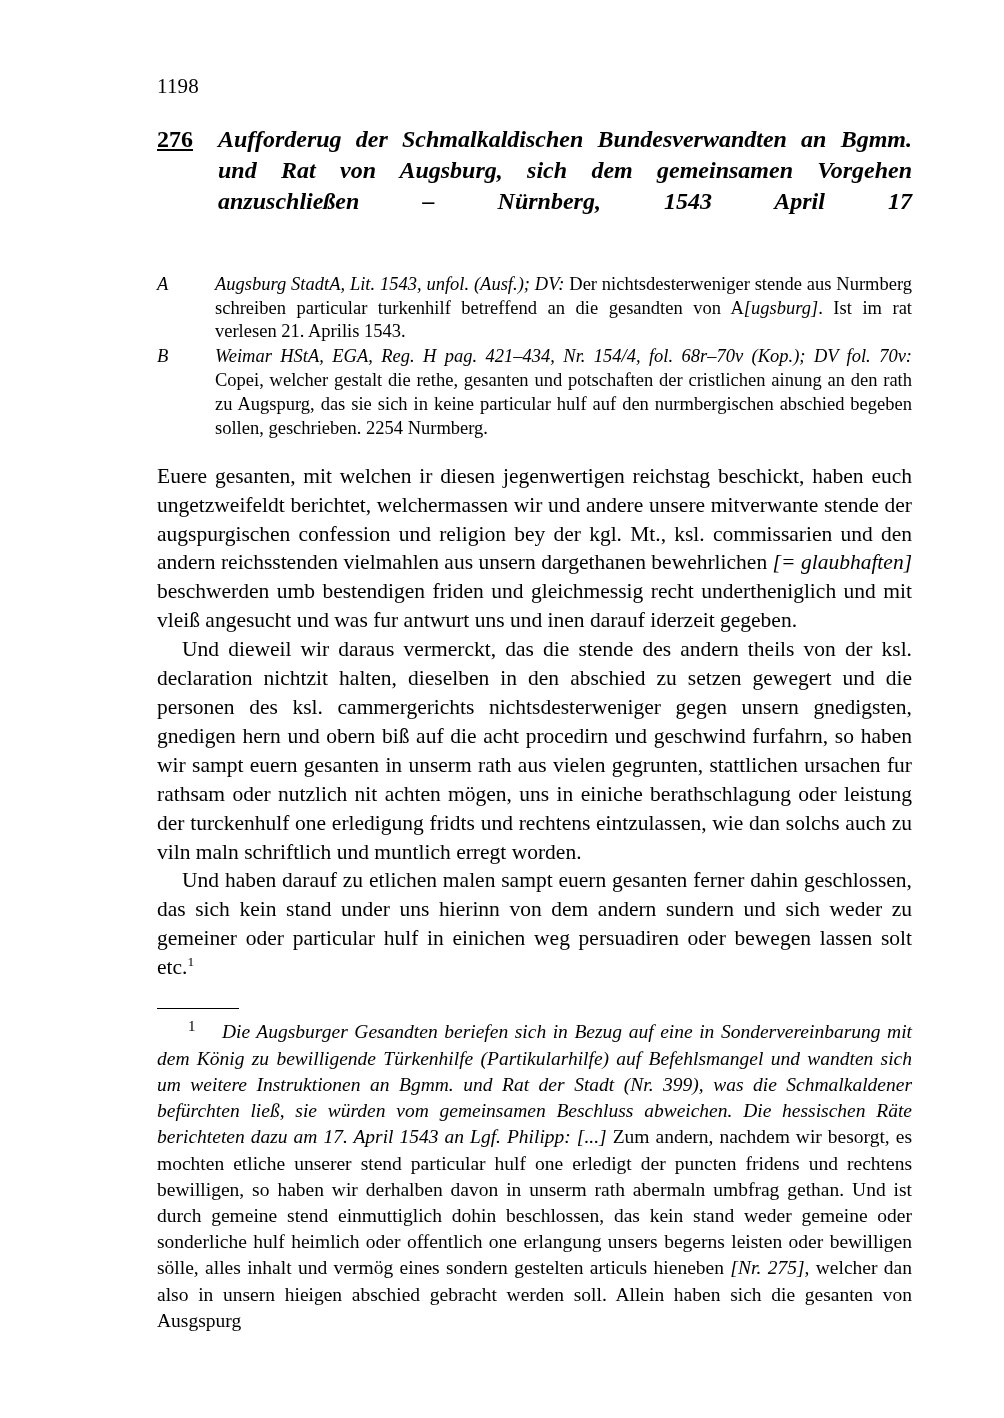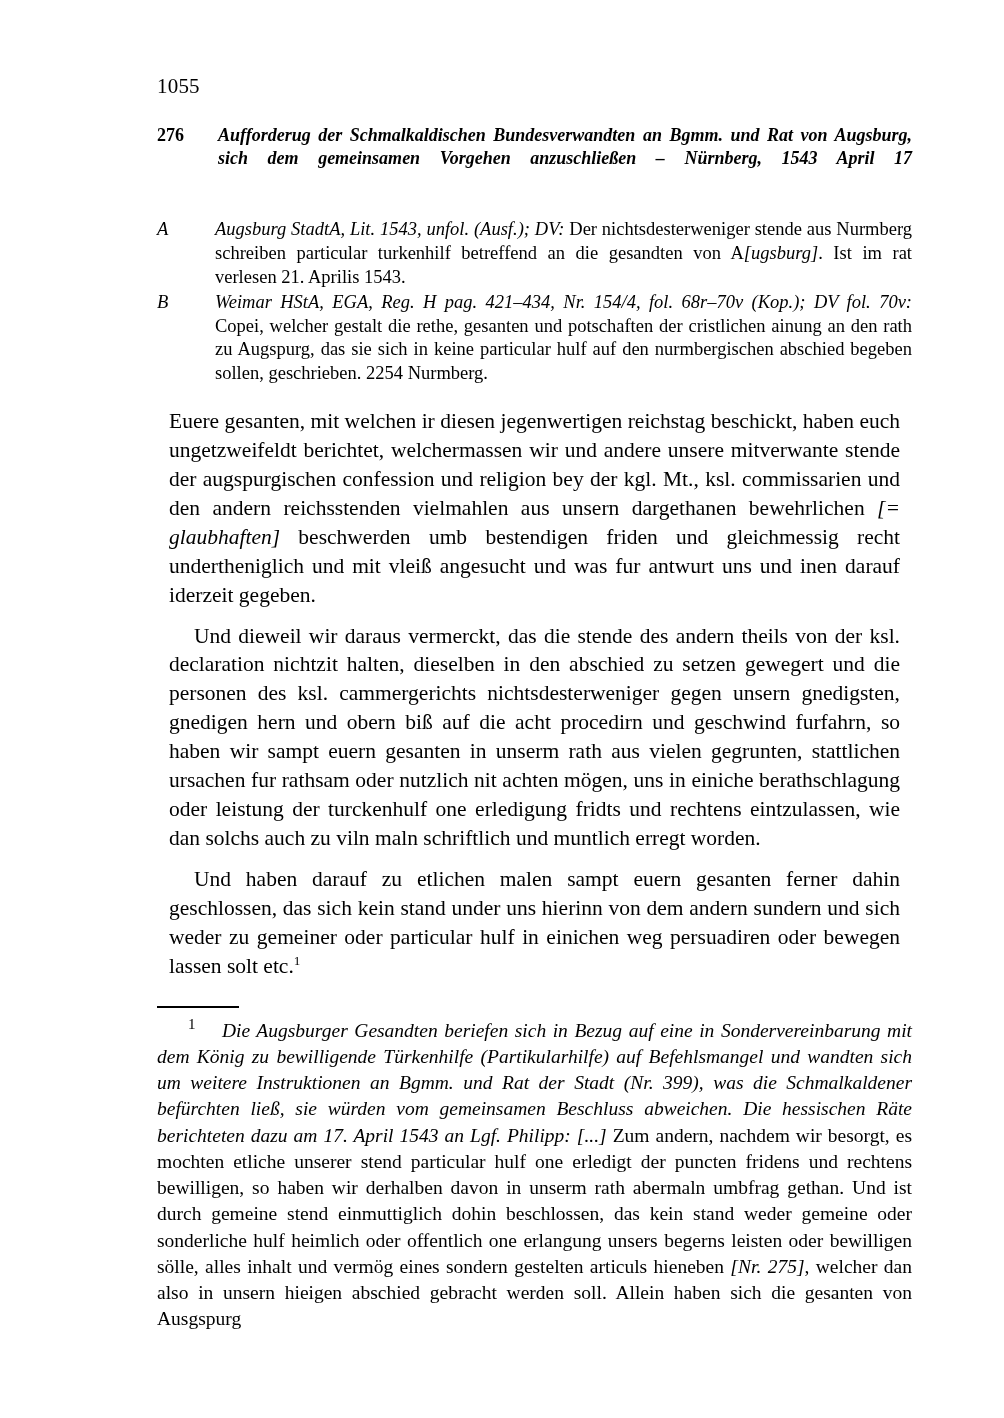--- a/index.html
+++ b/index.html
@@ -43,27 +43,28 @@
   }
 
   
   .dochead {
     display: flex;
     margin-top: 27px;
   }
   .dochead .num {
     flex: 0 0 61px;
     width: 61px;
-    font-size: 18px;
+    font-size: 24px;
     font-weight: 700;
     line-height: 1.30;
+    text-decoration: underline;
   }
   .dochead .regest {
     flex: 1 1 auto;
-    font-size: 18px;
+    font-size: 24px;
     font-style: italic;
     font-weight: 700;
     line-height: 1.30;
     text-align: justify;
     text-justify: inter-word;
     hyphens: none;
   }
   .dochead .regest::after {
     content: "";
     display: inline-block;
@@ -96,21 +97,21 @@
   
   .bodytext {
     margin-top: 21px;
     font-size: 21.5px;
     line-height: 1.345;
     text-align: justify;
     text-justify: inter-word;
     hyphens: none;
   }
   .bodytext p {
-    margin: 12px;
+    margin: 0;
     text-indent: 25px;
   }
   .bodytext p.first { text-indent: 0; }
   .bodytext i { font-style: italic; }
   .bodytext sup {
     font-size: 0.62em;
     vertical-align: super;
     line-height: 0;
   }
 
@@ -141,21 +142,21 @@
     line-height: 0;
   }
   .fn i { }
 </style>
 </head>
 <body>
 
 <div class="page">
 
   <div class="runhead">
-    <div class="folio">1055</div>
+    <div class="folio">1198</div>
   </div>
 
   <div class="dochead">
     <div class="num">276</div>
     <div class="regest">Aufforderug der Schmalkaldischen Bundesverwandten an Bgmm. und Rat von Augsburg, sich dem gemeinsamen Vorgehen anzuschließen – Nürnberg, 1543 April 17</div>
   </div>
 
   <div class="apparatus">
 
     <div class="src">

